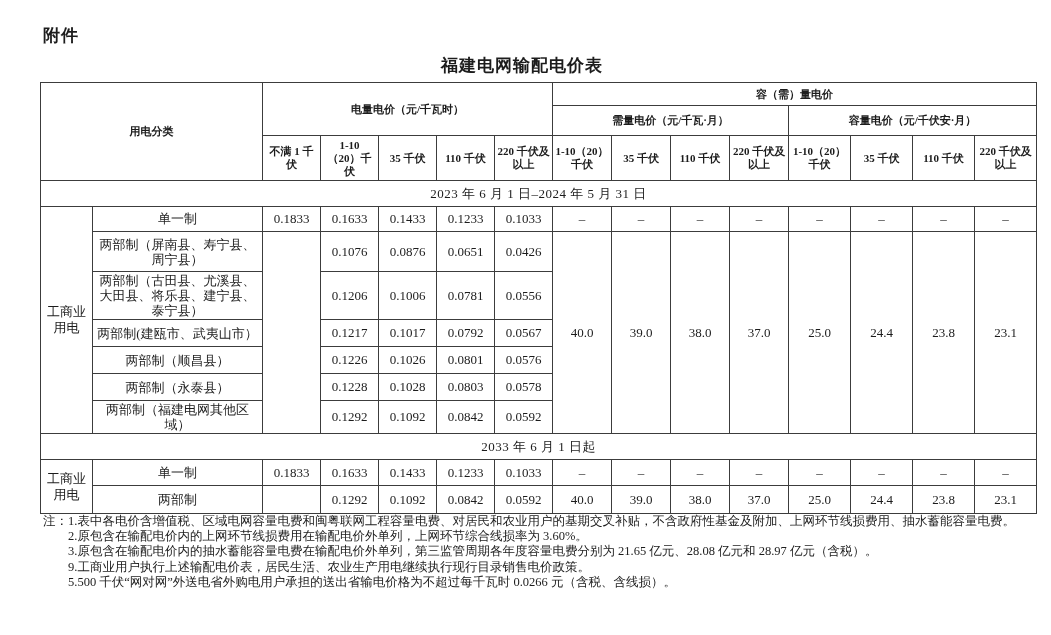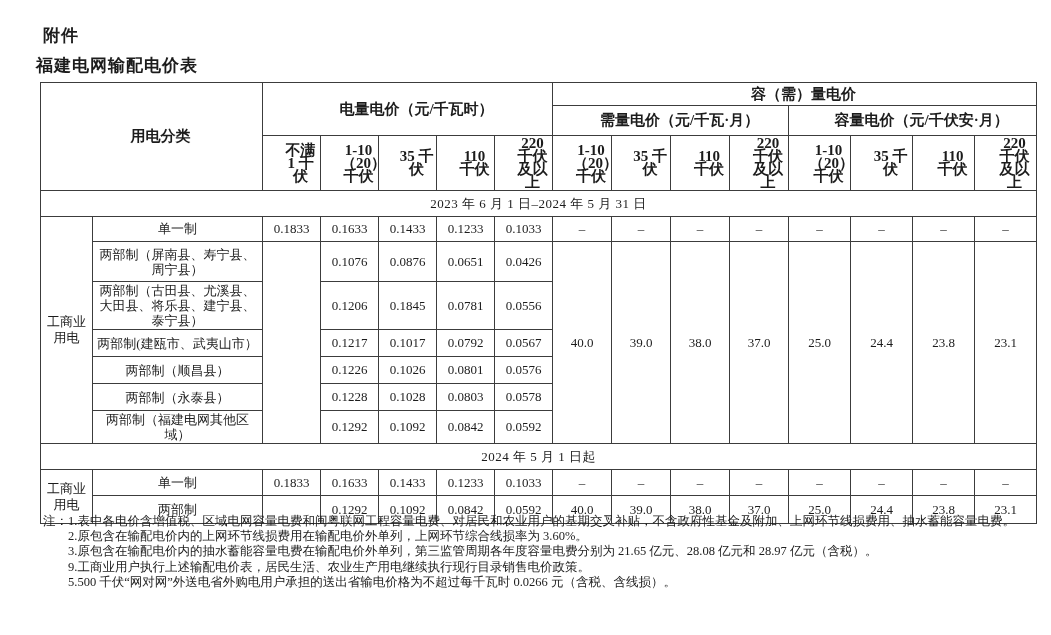--- a/index.html
+++ b/index.html
@@ -1,22 +1,22 @@
 <!DOCTYPE html>
 <html><head>
 <meta charset="utf-8">
 <style>
   html,body{margin:0;padding:0;background:#ffffff;}
   body{width:1051px;height:635px;font-family:"Liberation Serif","DejaVu Serif",serif;color:#1c1c1c;}
   .page{position:relative;width:1051px;height:635px;background:#fff;overflow:hidden;}
   .attachment{position:absolute;left:43px;top:24px;font-size:17px;font-weight:bold;letter-spacing:1px;}
-  .doc-title{position:absolute;left:36px;top:54px;width:996px;font-size:17px;font-weight:bold;letter-spacing:1px;}
+  .doc-title{position:absolute;left:24px;top:54px;width:996px;text-align:center;font-size:17px;font-weight:bold;letter-spacing:1px;}
   table.price-table{position:absolute;left:40px;top:82px;width:996px;border-collapse:collapse;table-layout:fixed;}
   .price-table th,.price-table td{border:1px solid #3c3c3c;text-align:center;vertical-align:middle;padding:1px 2px;overflow:hidden;}
-  .price-table th{font-weight:bold;font-size:15px;padding-left:20px;}
+  .price-table th{font-weight:bold;font-size:11px;}
   .price-table td{font-size:13px;}
   .volt-h{font-size:11.5px;line-height:13px;}
   .group-h{font-size:13.5px;}
   .section-row td{font-size:13px;letter-spacing:0.5px;}
   .cat-cell{font-size:13.5px;padding:2px 9px;line-height:16px;margin-top:12px;}
   .name-left{text-align:left;padding:2px 7px;line-height:15px;}
   .num{font-size:13px;margin-left:31px;}
   .notes{position:absolute;left:43px;top:514px;width:1000px;display:flex;font-size:12.5px;line-height:15.2px;}
   .notes .notes-label{white-space:nowrap;flex:0 0 auto;}
   .notes .note-item{margin:0;}
@@ -106,21 +106,21 @@
       <td rowspan="6" class="num">38.0</td>
       <td rowspan="6" class="num">37.0</td>
       <td rowspan="6" class="num">25.0</td>
       <td rowspan="6" class="num">24.4</td>
       <td rowspan="6" class="num">23.8</td>
       <td rowspan="6" class="num">23.1</td>
     </tr>
     <tr style="height:46px">
       <td class="name-left">两部制（古田县、尤溪县、大田县、将乐县、建宁县、泰宁县）</td>
       <td class="num">0.1206</td>
-      <td class="num">0.1845</td>
+      <td class="num">0.1006</td>
       <td class="num">0.0781</td>
       <td class="num">0.0556</td>
     </tr>
     <tr style="height:27px">
       <td class="name-left">两部制(建瓯市、武夷山市）</td>
       <td class="num">0.1217</td>
       <td class="num">0.1017</td>
       <td class="num">0.0792</td>
       <td class="num">0.0567</td>
     </tr>
@@ -140,21 +140,21 @@
     </tr>
     <tr style="height:28px">
       <td class="name-left">两部制（福建电网其他区域）</td>
       <td class="num">0.1292</td>
       <td class="num">0.1092</td>
       <td class="num">0.0842</td>
       <td class="num">0.0592</td>
     </tr>
 
     <tr class="section-row" style="height:26px">
-      <td colspan="15">2024 年 5 月 1 日起</td>
+      <td colspan="15">2033 年 6 月 1 日起</td>
     </tr>
     <tr style="height:26px">
       <td rowspan="2" class="cat-cell">工商业用电</td>
       <td>单一制</td>
       <td class="num">0.1833</td>
       <td class="num">0.1633</td>
       <td class="num">0.1433</td>
       <td class="num">0.1233</td>
       <td class="num">0.1033</td>
       <td>–</td>

